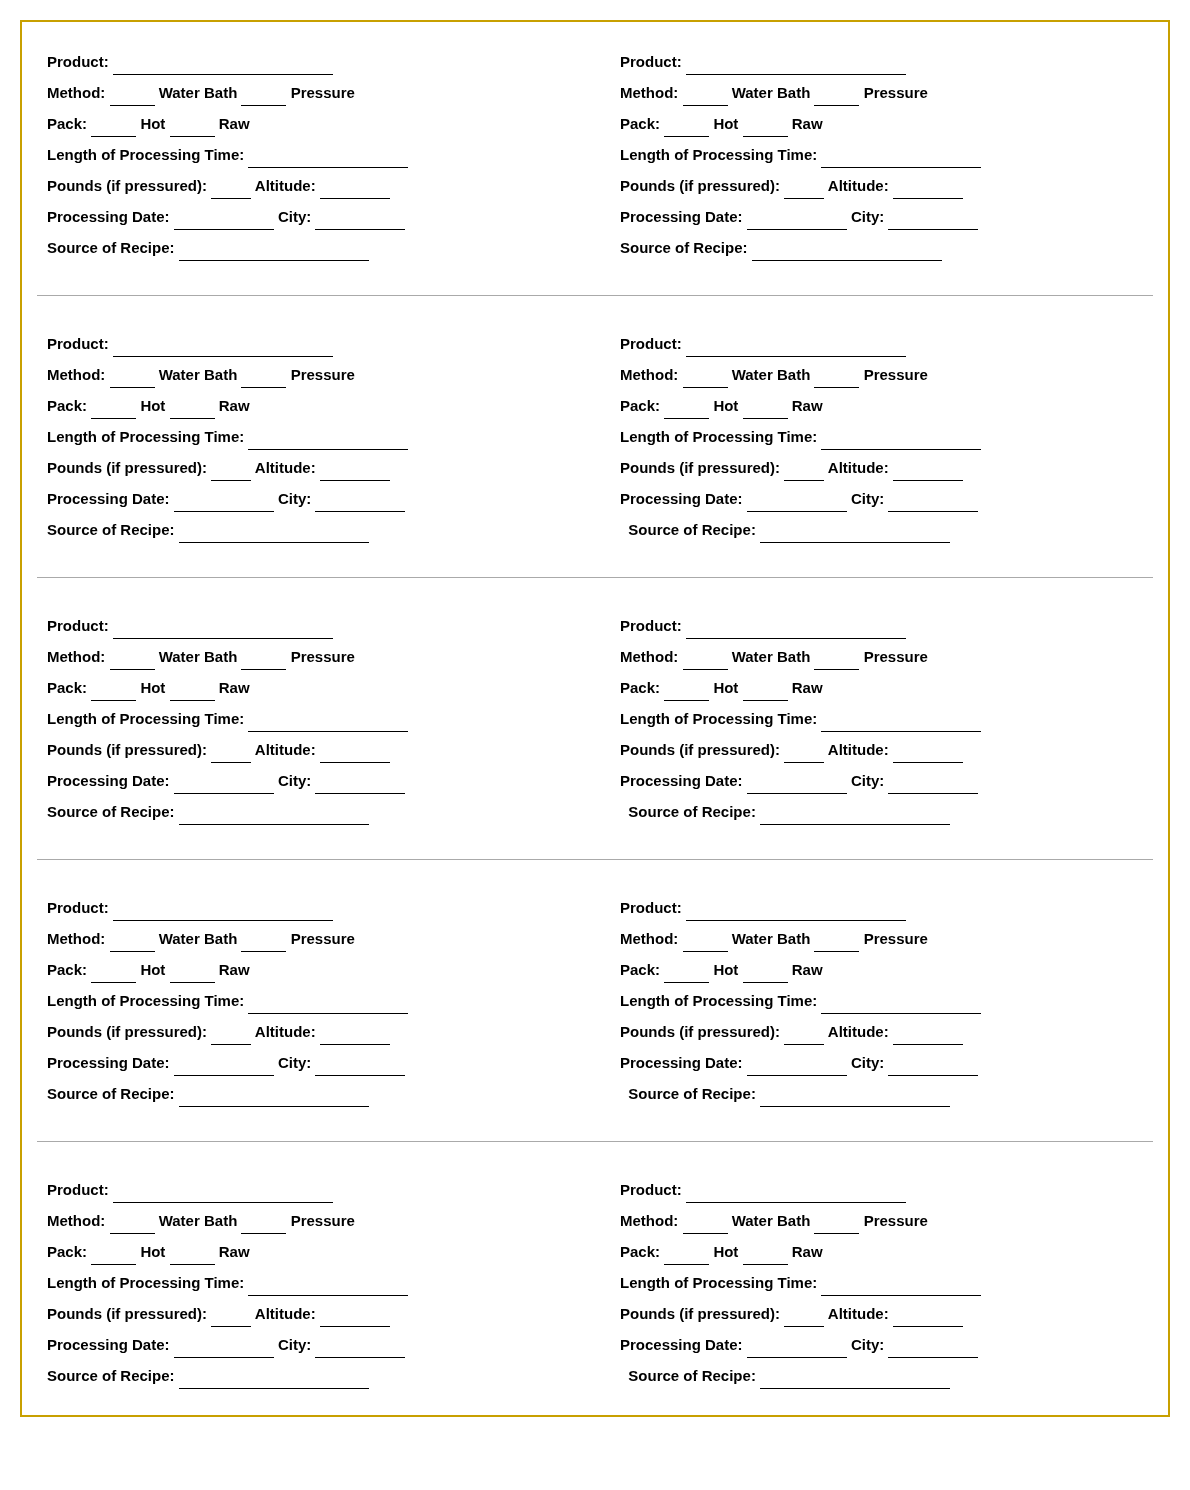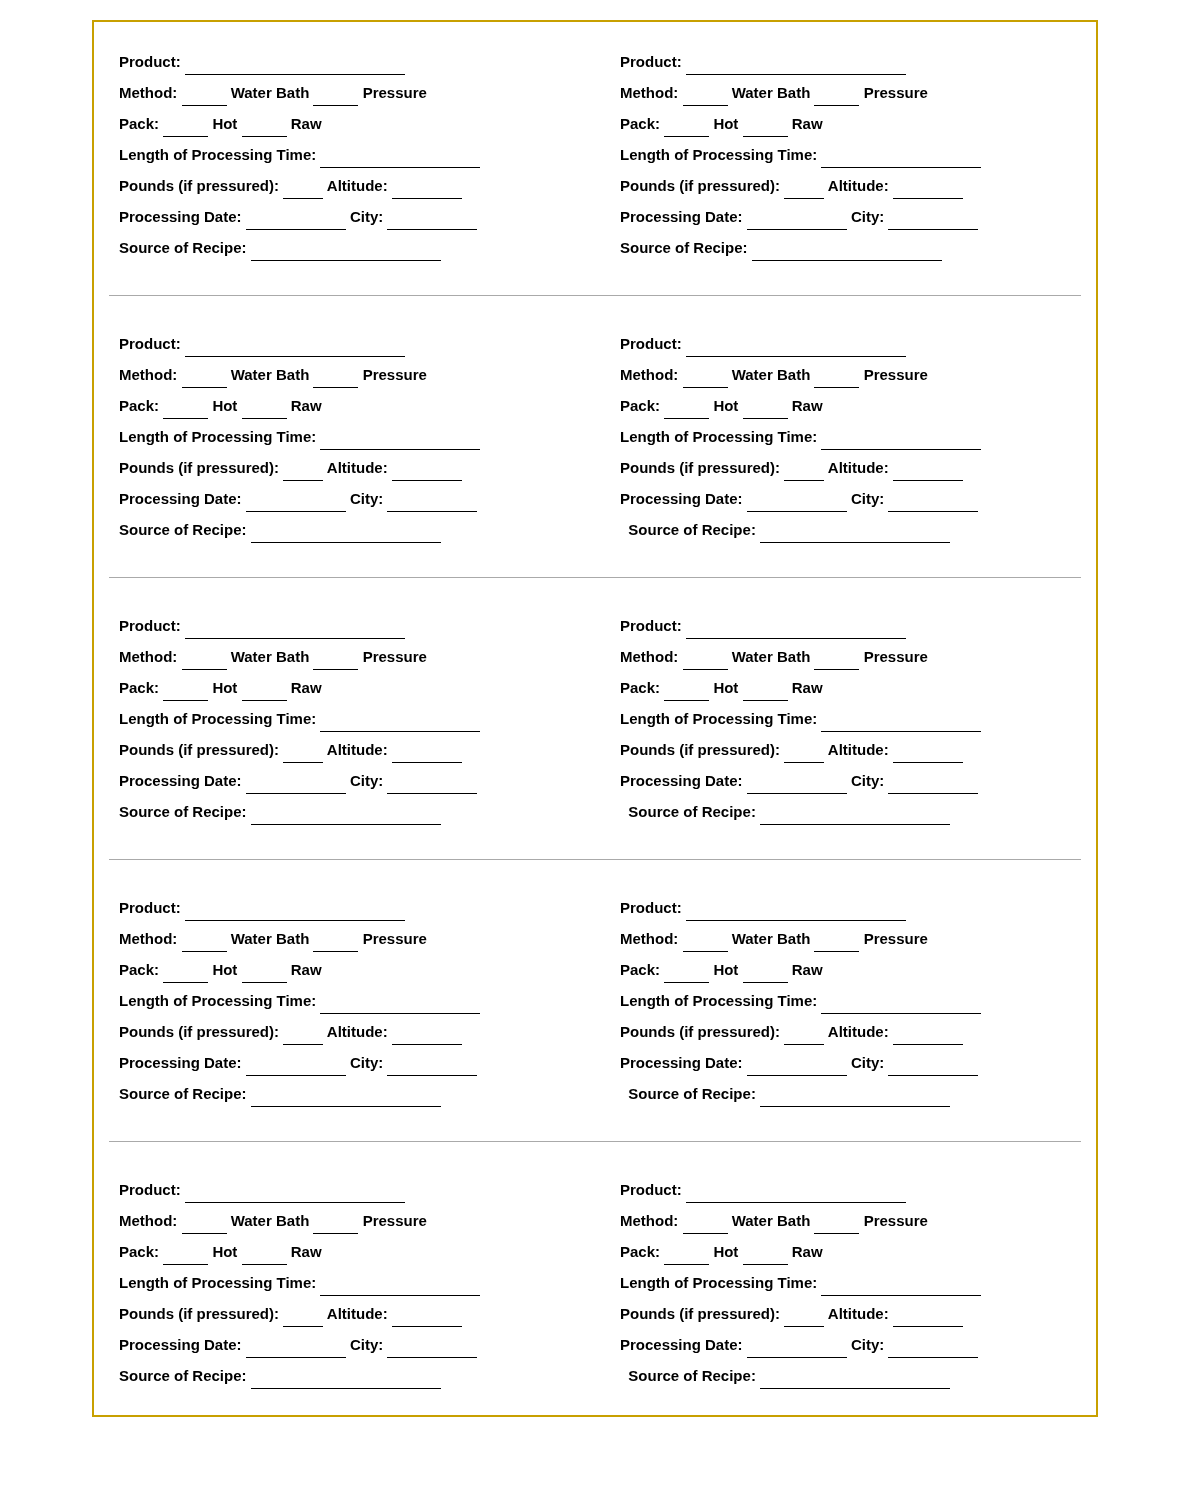--- a/index.html
+++ b/index.html
@@ -13,21 +13,21 @@
       font-family: Arial, sans-serif;
       font-size: 15px;
       font-weight: bold;
       color: #000;
       width: 1190px;
       min-height: 1490px;
       padding: 20px;
     }
 
     .page {
-      width: 1006px;
+      width: 1150px;
       margin: 0 auto;
       border: 2px solid #c8a000;
       padding: 10px 15px;
     }
 
     .grid {
       display: grid;
       grid-template-columns: 1fr 1fr;
       gap: 10px 30px;
     }

